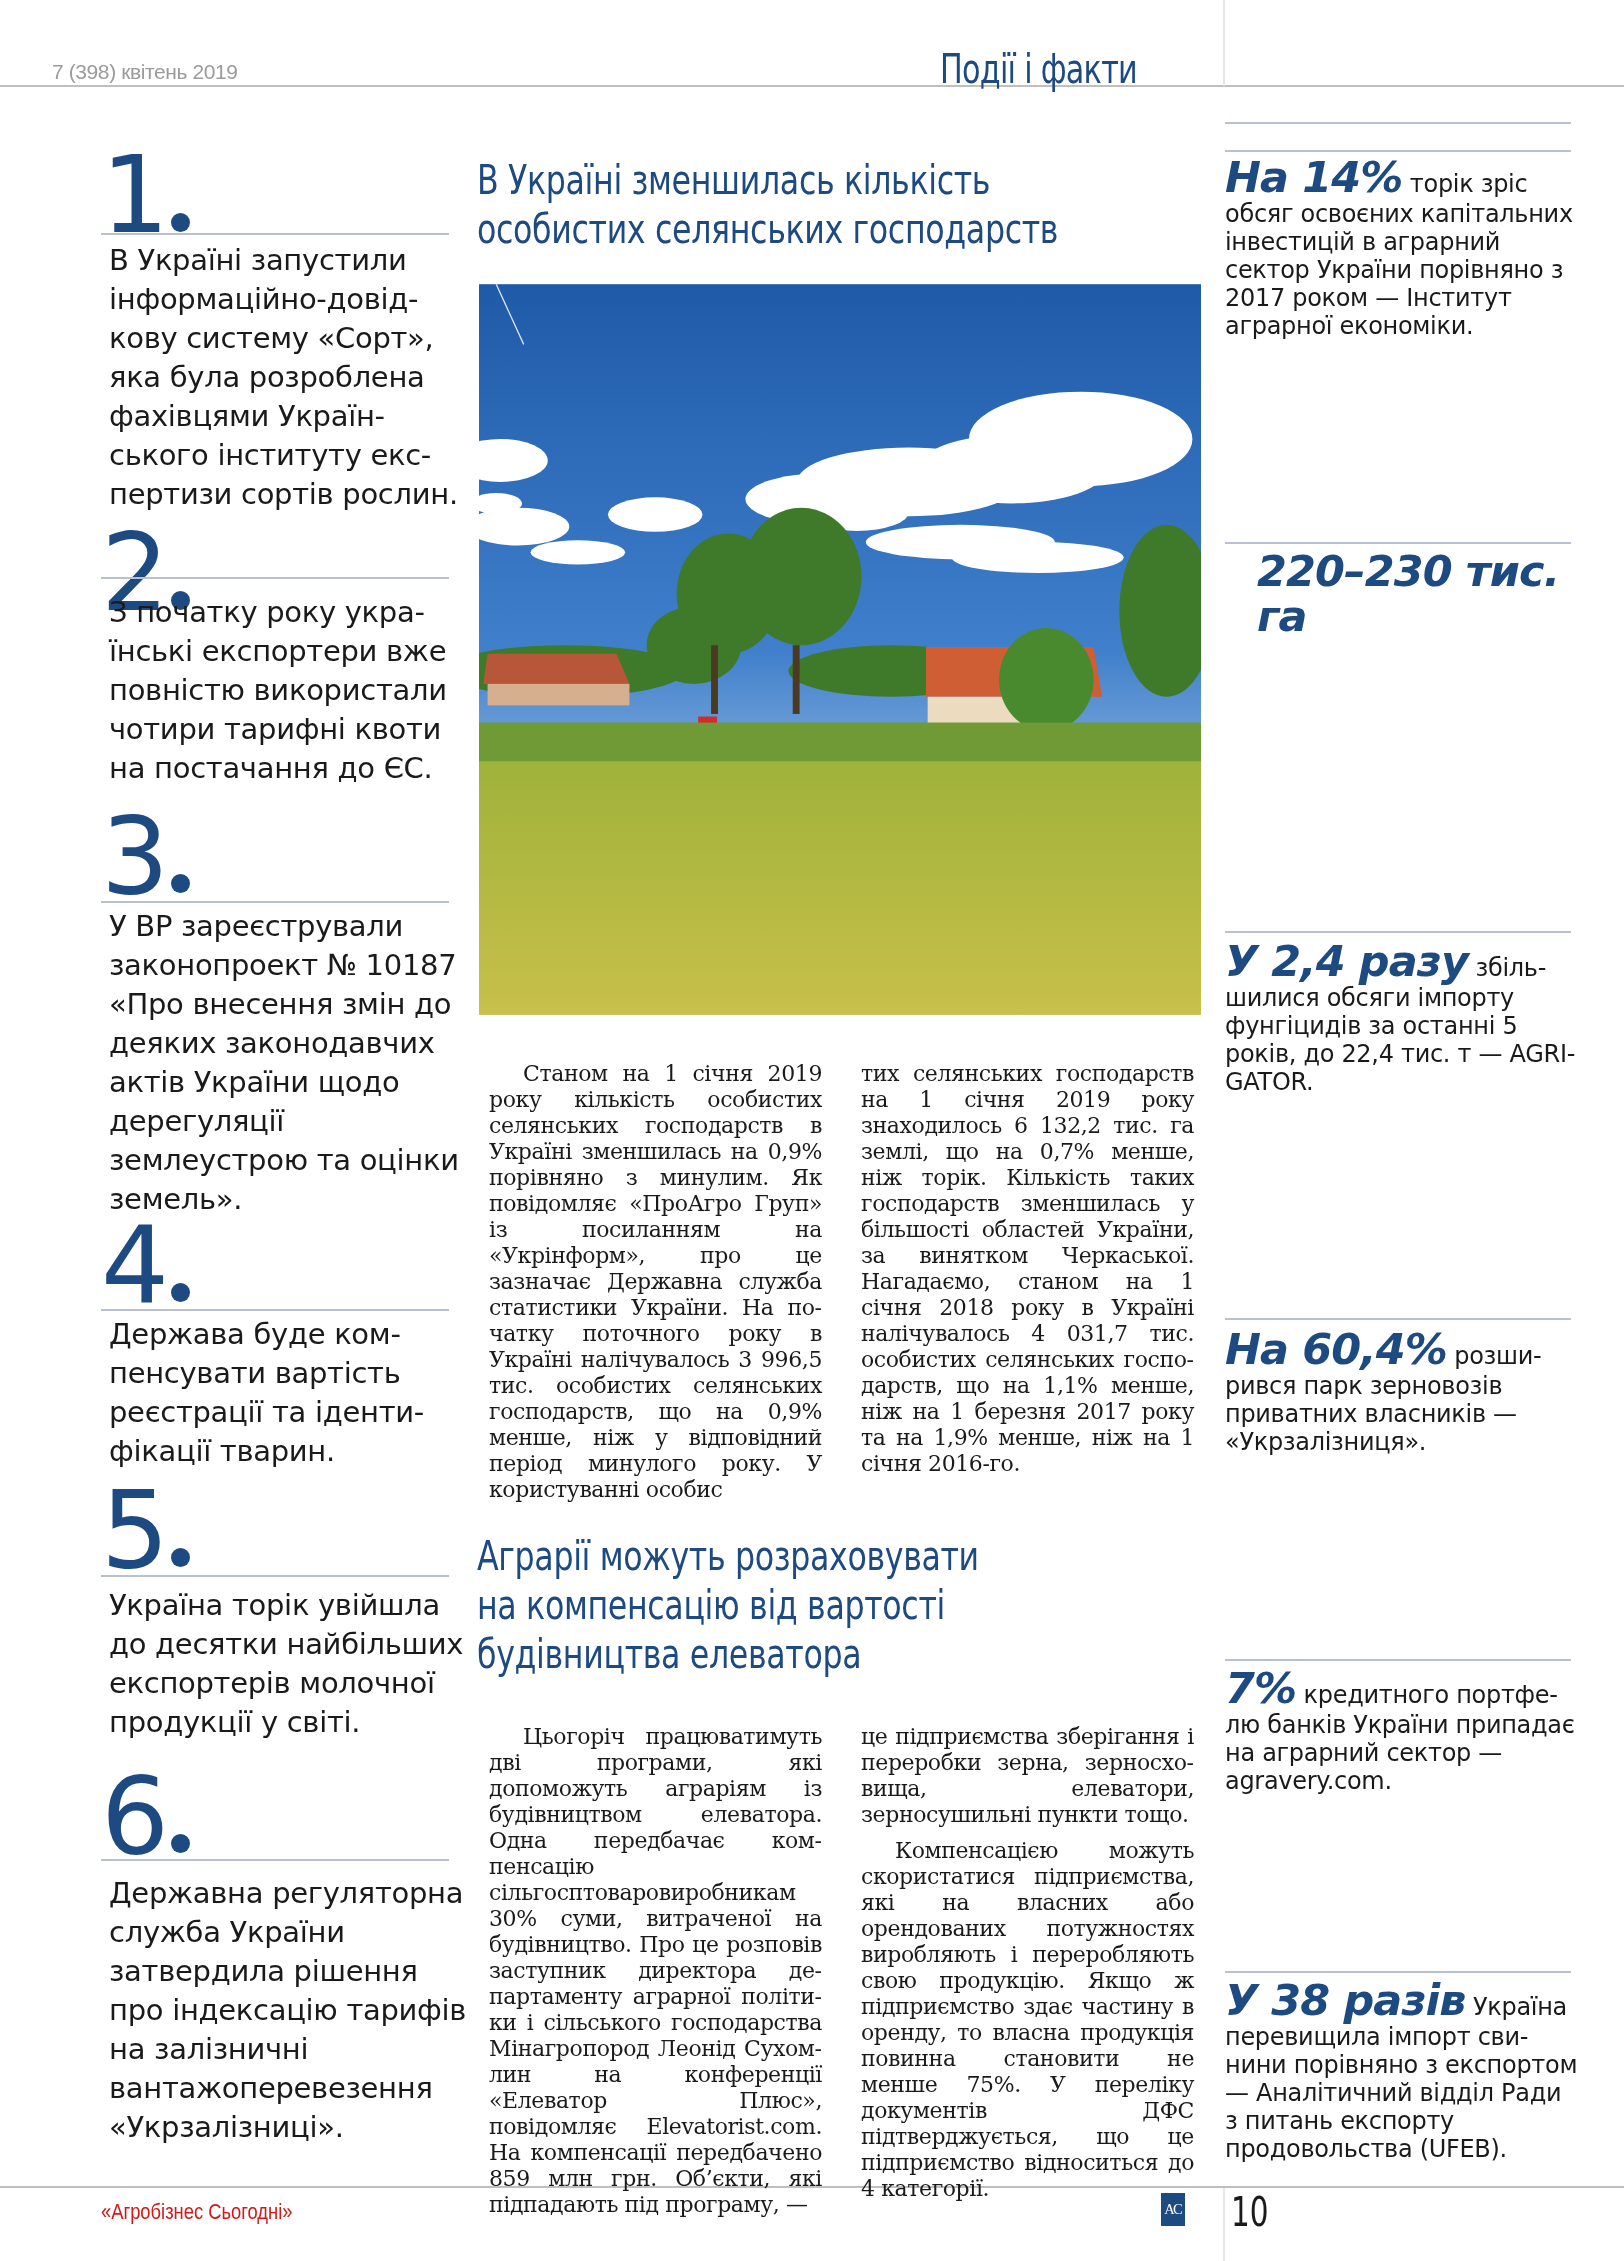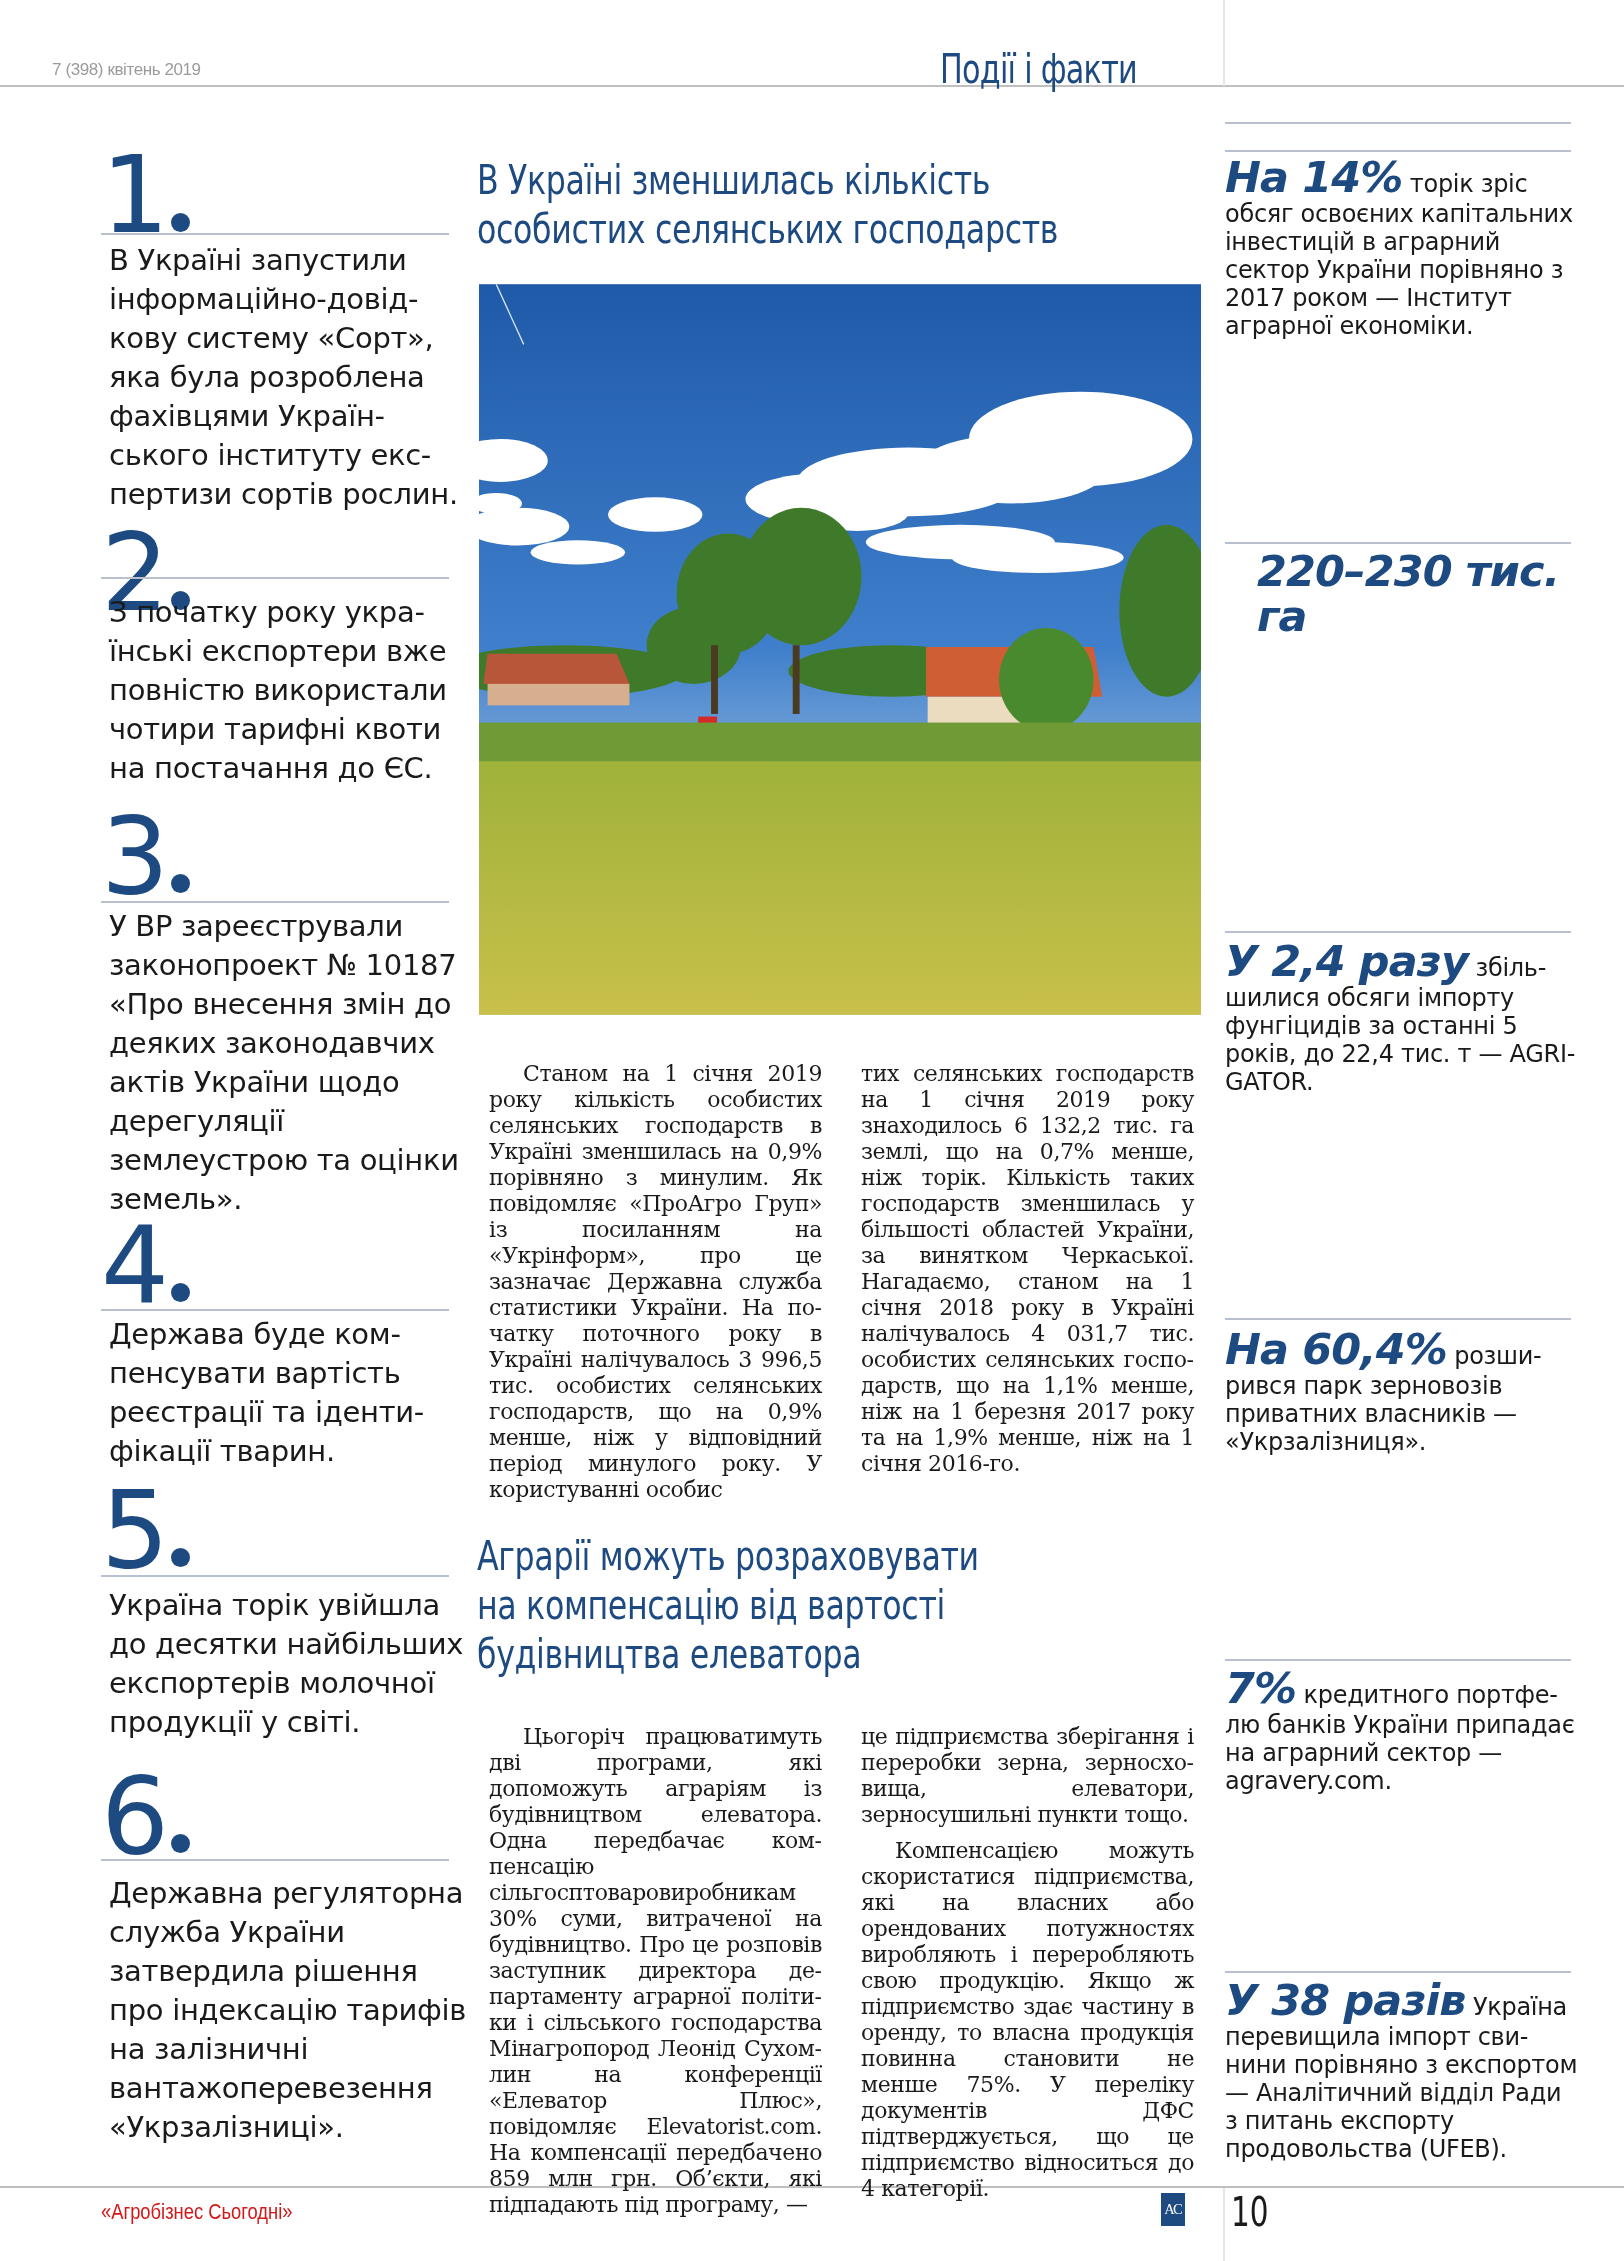--- a/index.html
+++ b/index.html
@@ -3,21 +3,21 @@
 <meta charset="utf-8">
 <style>
   html, body { margin:0; padding:0; background:#ffffff; }
   body { width:1625px; height:2261px; position:relative; overflow:hidden; font-family:"DejaVu Sans", sans-serif; color:#1a1a1a; }
   .abs { position:absolute; }
   .hr { position:absolute; height:1.7px; background:#bfbfbf; }
   .thinrule { position:absolute; height:1.7px; background:#b9c1d0; }
   .vr { position:absolute; width:1.7px; background:#e6e6e6; }
 
   
-  .issue { left:52px; top:60px; font-size:17px; color:#9b9b9b; font-family:"Liberation Sans Narrow","Liberation Sans", sans-serif; letter-spacing:-0.4px; }
+  .issue { left:52px; top:60px; font-size:21px; color:#9b9b9b; font-family:"Liberation Sans Narrow","Liberation Sans", sans-serif; letter-spacing:-0.4px; }
   .section { left:940px; top:45px; font-size:41px; color:#1e4a82; font-family:"DejaVu Sans Condensed","DejaVu Sans", sans-serif; transform:scaleX(0.82); transform-origin:left top; letter-spacing:-0.9px; }
 
   
   .num { position:absolute; left:101px; font-size:107px; line-height:1; color:#1e4a82; font-family:"DejaVu Sans", sans-serif; font-weight:400; }
   .num .dot { display:inline-block; width:19px; height:19px; border-radius:50%; background:#1e4a82; margin-left:1.7px; }
   .brief { position:absolute; left:101px; width:361px; font-size:29px; line-height:39px; color:#1a1a1a; font-family:"DejaVu Sans", sans-serif; letter-spacing:-0.3px;margin-left:8px; }
 
   
   .headline { position:absolute; left:477px; font-family:"DejaVu Sans Condensed","DejaVu Sans", sans-serif; color:#1e4a82; font-size:40px; line-height:49px; transform:scaleX(0.88); transform-origin:left top; letter-spacing:-0.4px; }
 

